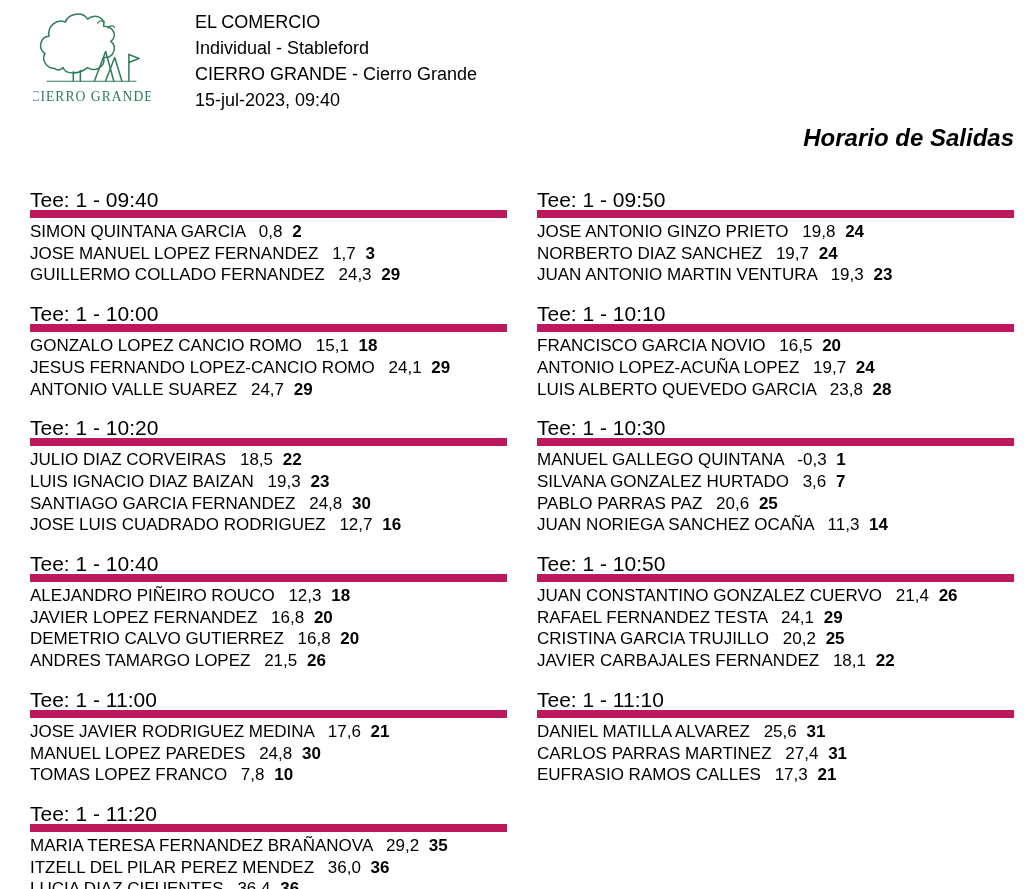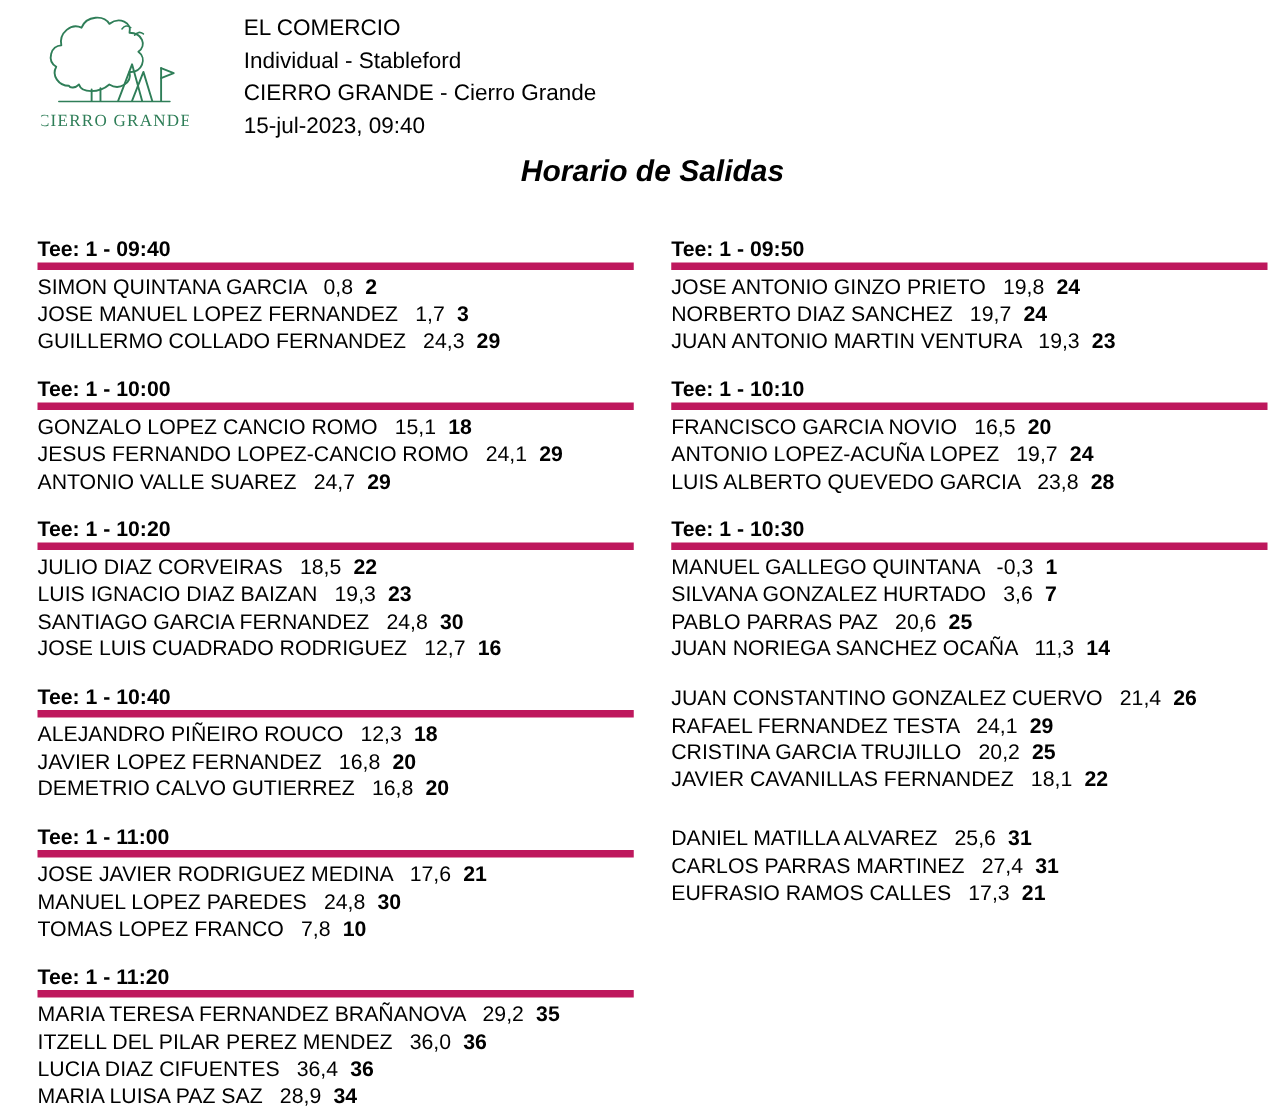--- a/index.html
+++ b/index.html
@@ -16,42 +16,42 @@
 
   
   .top { display: flex; align-items: flex-start; }
   .logo { width: 118px; margin: 2px 44px 0 3px; flex: 0 0 auto; }
   .logo svg { display: block; width: 118px; height: 96px; }
   .meta { font-size: 18px; line-height: 26px; padding-top: 1px; }
 
   
   .title {
     margin: 10px 0 0 0;
-    text-align: center;
+    text-align: right;
     font-size: 24px;
     font-weight: bold;
     font-style: italic;
     line-height: 30px;
   }
 
   
   .groups {
     display: grid;
     grid-template-columns: 1fr 1fr;
     column-gap: 30px;
     margin-top: 37px;
   }
   .group { margin-bottom: 18px; }
   .group h2 {
     margin: 0 0 3px 0;
     padding: 0 0 1px 0;
-    font-size: 17px;
-    font-weight: bold;
+    font-size: 21px;
+    font-weight: normal;
     line-height: 19px;
-    border-bottom: 6px solid #be185d;
+    border-bottom: 8px solid #be185d;
   }
   .player {
     font-size: 17px;
     line-height: 21.7px;
     white-space: nowrap;
   }
   .hcp  { margin-left: 9px; }
   .phcp { margin-left: 5px; font-weight: bold; }
 </style>
 </head>
@@ -256,45 +256,51 @@
     <span class="hcp">16,8</span>
     <span class="phcp">20</span>
   </div>
 
   <div class="player">
     <span class="pname">DEMETRIO CALVO GUTIERREZ</span>
     <span class="hcp">16,8</span>
     <span class="phcp">20</span>
   </div>
 
-</div>
-  </section>
-
-  <section class="group">
+  <div class="player">
+    <span class="pname">ANDRES TAMARGO LOPEZ</span>
+    <span class="hcp">21,5</span>
+    <span class="phcp">26</span>
+  </div>
+</div>
+  </section>
+
+  <section class="group">
+    <h2>Tee: 1 - 10:50</h2>
     <div class="players">
   <div class="player">
     <span class="pname">JUAN CONSTANTINO GONZALEZ CUERVO</span>
     <span class="hcp">21,4</span>
     <span class="phcp">26</span>
   </div>
 
   <div class="player">
     <span class="pname">RAFAEL FERNANDEZ TESTA</span>
     <span class="hcp">24,1</span>
     <span class="phcp">29</span>
   </div>
 
   <div class="player">
     <span class="pname">CRISTINA GARCIA TRUJILLO</span>
     <span class="hcp">20,2</span>
     <span class="phcp">25</span>
   </div>
 
   <div class="player">
-    <span class="pname">JAVIER CAVANILLAS FERNANDEZ</span>
+    <span class="pname">JAVIER CARBAJALES FERNANDEZ</span>
     <span class="hcp">18,1</span>
     <span class="phcp">22</span>
   </div>
 </div>
   </section>
 
   <section class="group">
     <h2>Tee: 1 - 11:00</h2>
     <div class="players">
 
@@ -312,20 +318,21 @@
 
   <div class="player">
     <span class="pname">TOMAS LOPEZ FRANCO</span>
     <span class="hcp">7,8</span>
     <span class="phcp">10</span>
   </div>
 </div>
   </section>
 
   <section class="group">
+    <h2>Tee: 1 - 11:10</h2>
     <div class="players">
   <div class="player">
     <span class="pname">DANIEL MATILLA ALVAREZ</span>
     <span class="hcp">25,6</span>
     <span class="phcp">31</span>
   </div>
 
 
   <div class="player">
     <span class="pname">CARLOS PARRAS MARTINEZ</span>

